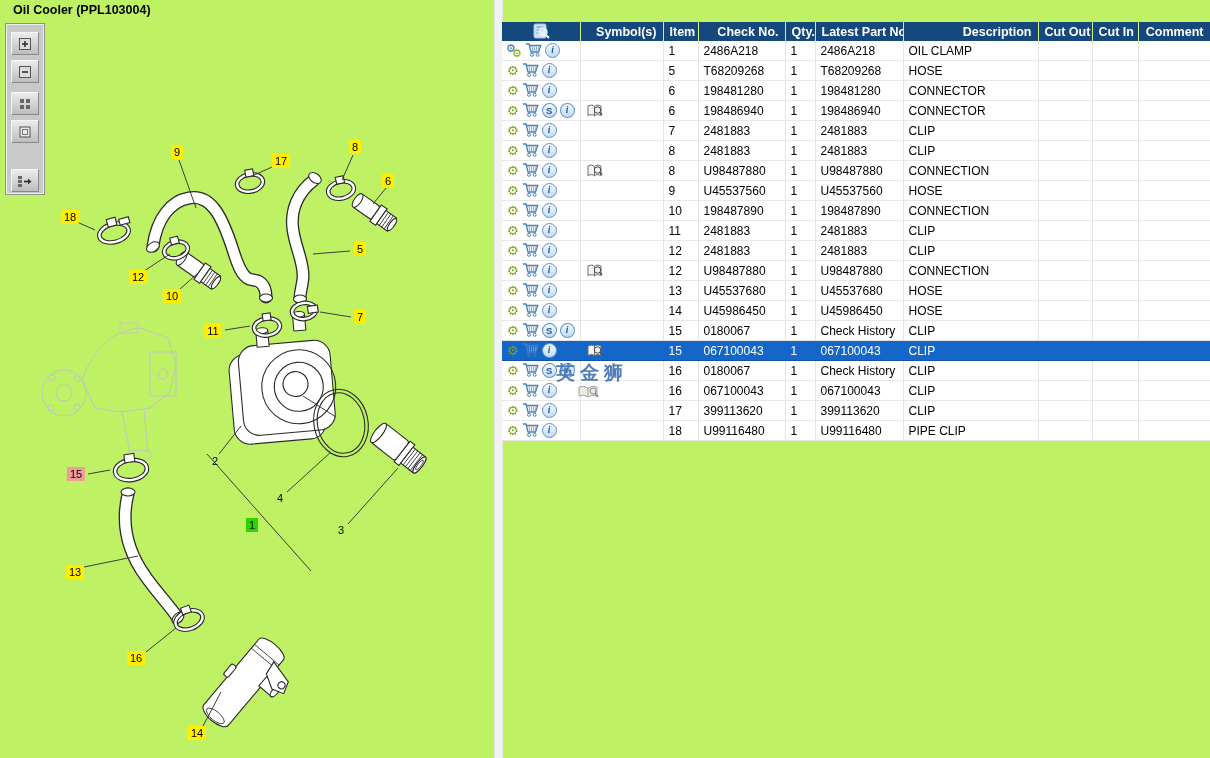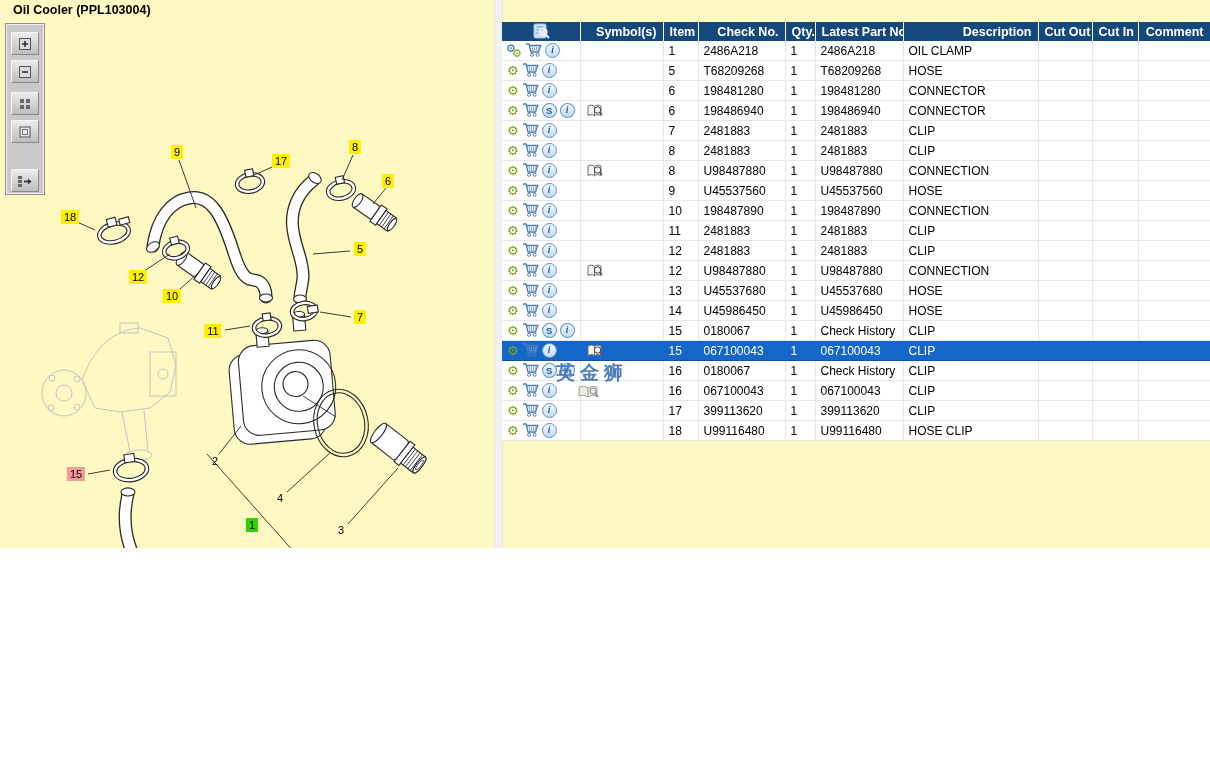--- a/index.html
+++ b/index.html
@@ -1,17 +1,17 @@
 <!DOCTYPE html>
 <html><head>
 <meta charset="utf-8">
 <style>
   html,body{margin:0;padding:0;background:#fff;}
-  .app{position:relative;width:1210px;height:548px;overflow:hidden;
-       font-family:"Liberation Sans",sans-serif;font-size:12px;color:#000;background:#fef9c3;}
+  .app{position:relative;width:1210px;height:758px;overflow:hidden;
+       font-family:"Liberation Sans",sans-serif;font-size:12px;color:#000;background:#bef264;}
   .title{position:absolute;left:13px;top:3px;font-weight:bold;font-size:12.5px;}
 
   
   .toolbar{position:absolute;left:5px;top:23px;width:38px;height:170px;background:#c9c9c9;
            border:1px solid #8f8f8f;box-shadow:inset 0 0 0 1px #efefef;display:flex;flex-direction:column;align-items:center;}
   .tbtn{width:26px;height:21px;background:linear-gradient(#ececec,#bdbdbd);border:1px solid #888;
         border-top-color:#f5f5f5;border-left-color:#f5f5f5;display:flex;align-items:center;justify-content:center;cursor:pointer;}
   .tbtn svg{display:block}
   .tb1{margin-top:8px}.tb2{margin-top:5px}.tb3{margin-top:9px}.tb4{margin-top:5px}.tb5{margin-top:26px}
 
@@ -970,21 +970,21 @@
         <span class="badge i">i</span>
       </span>
     </td>
     <td>
       
     </td>
     <td>18</td>
     <td>U99116480</td>
     <td>1</td>
     <td>U99116480</td>
-    <td>HOSE CLIP</td>
+    <td>PIPE CLIP</td>
     <td></td>
     <td></td>
     <td></td>
   </tr>
       </tbody>
   </table>
 
   <div class="watermark">英金狮</div>
   <div class="cursor-book">
     <svg width="24" height="17">

